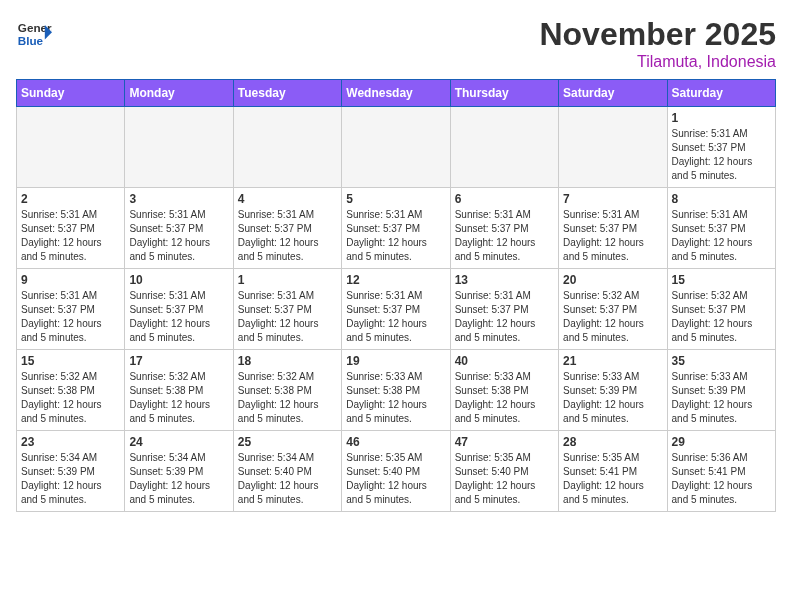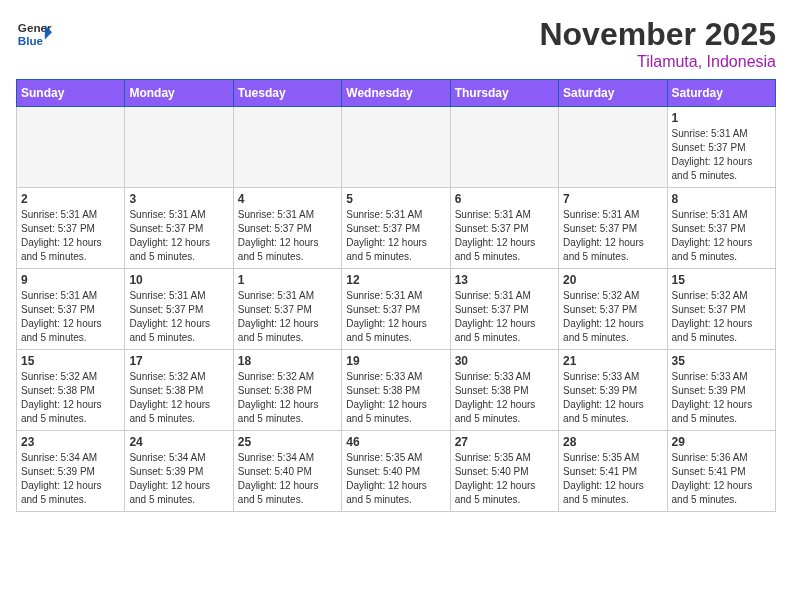--- a/index.html
+++ b/index.html
@@ -192,21 +192,21 @@
         </td>
         <td>
           <span class="day-number">18</span>
           <div class="day-info">Sunrise: 5:32 AM<br>Sunset: 5:38 PM<br>Daylight: 12 hours and 5 minutes.</div>
         </td>
         <td>
           <span class="day-number">19</span>
           <div class="day-info">Sunrise: 5:33 AM<br>Sunset: 5:38 PM<br>Daylight: 12 hours and 5 minutes.</div>
         </td>
         <td>
-          <span class="day-number">30</span>
+          <span class="day-number">40</span>
           <div class="day-info">Sunrise: 5:33 AM<br>Sunset: 5:38 PM<br>Daylight: 12 hours and 5 minutes.</div>
         </td>
         <td>
           <span class="day-number">21</span>
           <div class="day-info">Sunrise: 5:33 AM<br>Sunset: 5:39 PM<br>Daylight: 12 hours and 5 minutes.</div>
         </td>
         <td>
           <span class="day-number">35</span>
           <div class="day-info">Sunrise: 5:33 AM<br>Sunset: 5:39 PM<br>Daylight: 12 hours and 5 minutes.</div>
         </td>
@@ -222,21 +222,21 @@
         </td>
         <td>
           <span class="day-number">25</span>
           <div class="day-info">Sunrise: 5:34 AM<br>Sunset: 5:40 PM<br>Daylight: 12 hours and 5 minutes.</div>
         </td>
         <td>
           <span class="day-number">46</span>
           <div class="day-info">Sunrise: 5:35 AM<br>Sunset: 5:40 PM<br>Daylight: 12 hours and 5 minutes.</div>
         </td>
         <td>
-          <span class="day-number">27</span>
+          <span class="day-number">47</span>
           <div class="day-info">Sunrise: 5:35 AM<br>Sunset: 5:40 PM<br>Daylight: 12 hours and 5 minutes.</div>
         </td>
         <td>
           <span class="day-number">28</span>
           <div class="day-info">Sunrise: 5:35 AM<br>Sunset: 5:41 PM<br>Daylight: 12 hours and 5 minutes.</div>
         </td>
         <td>
           <span class="day-number">29</span>
           <div class="day-info">Sunrise: 5:36 AM<br>Sunset: 5:41 PM<br>Daylight: 12 hours and 5 minutes.</div>
         </td>

